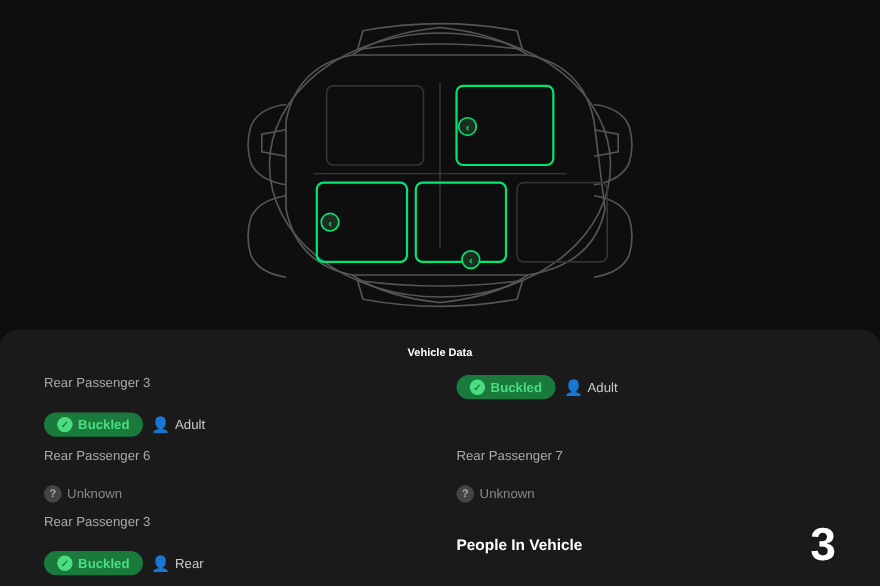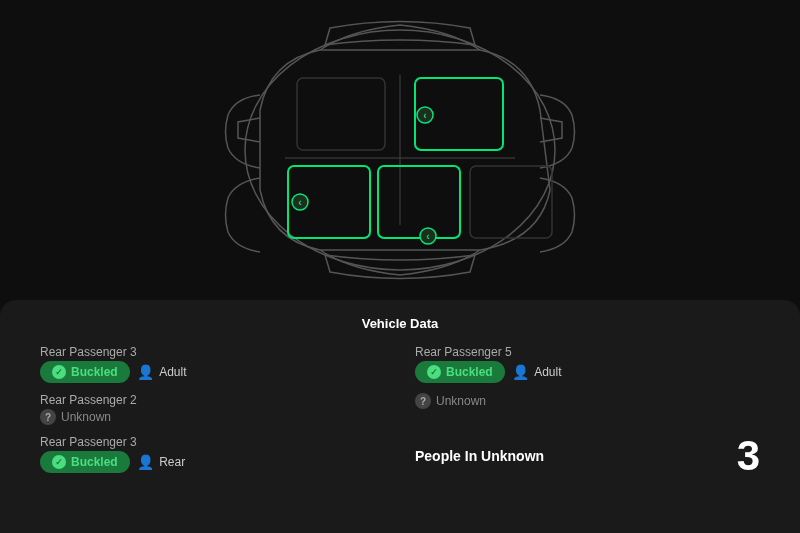--- a/index.html
+++ b/index.html
@@ -26,36 +26,36 @@
     .data-section {
       width: 100%;
       height: 233px;
       background: #1a1a1a;
       border-radius: 16px 16px 0 0;
       padding: 16px 40px;
     }
 
     .data-title {
       text-align: center;
-      font-size: 13px;
+      font-size: 10px;
       font-weight: 600;
       color: #fff;
       margin-bottom: 14px;
     }
 
     .data-grid {
       display: grid;
       grid-template-columns: 1fr 1fr;
       gap: 10px 30px;
     }
 
     .passenger-block {
       display: flex;
       flex-direction: column;
-      gap: 2px;
+      gap: 20px;
     }
 
     .passenger-label {
       font-size: 12px;
       color: #aaa;
       font-weight: 500;
     }
 
     .passenger-info {
       display: flex;
@@ -230,44 +230,44 @@
           <span>Buckled</span>
         </div>
         <div class="adult-badge">
           <span class="person-icon">👤</span>
           <span>Adult</span>
         </div>
       </div>
     </div>
 
     <div class="passenger-block">
-      <div class="passenger-label">Rear Passenger 5</div>
       <div class="passenger-info">
         <div class="buckled-badge">
           <div class="check-icon">✓</div>
           <span>Buckled</span>
         </div>
         <div class="adult-badge">
           <span class="person-icon">👤</span>
           <span>Adult</span>
         </div>
       </div>
     </div>
 
     <div class="passenger-block">
-      <div class="passenger-label">Rear Passenger 2</div>
+      <div class="passenger-label">Rear Passenger 6</div>
       <div class="passenger-info">
         <div class="unknown-badge">
           <div class="question-icon">?</div>
           <span>Unknown</span>
         </div>
       </div>
     </div>
 
     <div class="passenger-block">
+      <div class="passenger-label">Rear Passenger 7</div>
       <div class="passenger-info">
         <div class="unknown-badge">
           <div class="question-icon">?</div>
           <span>Unknown</span>
         </div>
       </div>
     </div>
 
     <div class="passenger-block">
       <div class="passenger-label">Rear Passenger 3</div>
@@ -278,19 +278,19 @@
         </div>
         <div class="adult-badge">
           <span class="person-icon">👤</span>
           <span>Rear</span>
         </div>
       </div>
     </div>
 
     <div class="people-count-row">
       <div class="people-value-row">
-        <span class="people-count-label">People In Unknown</span>
+        <span class="people-count-label">People In Vehicle</span>
         <span class="people-count-number">3</span>
       </div>
     </div>
 
   </div>
 </div>
 
 </body></html>

